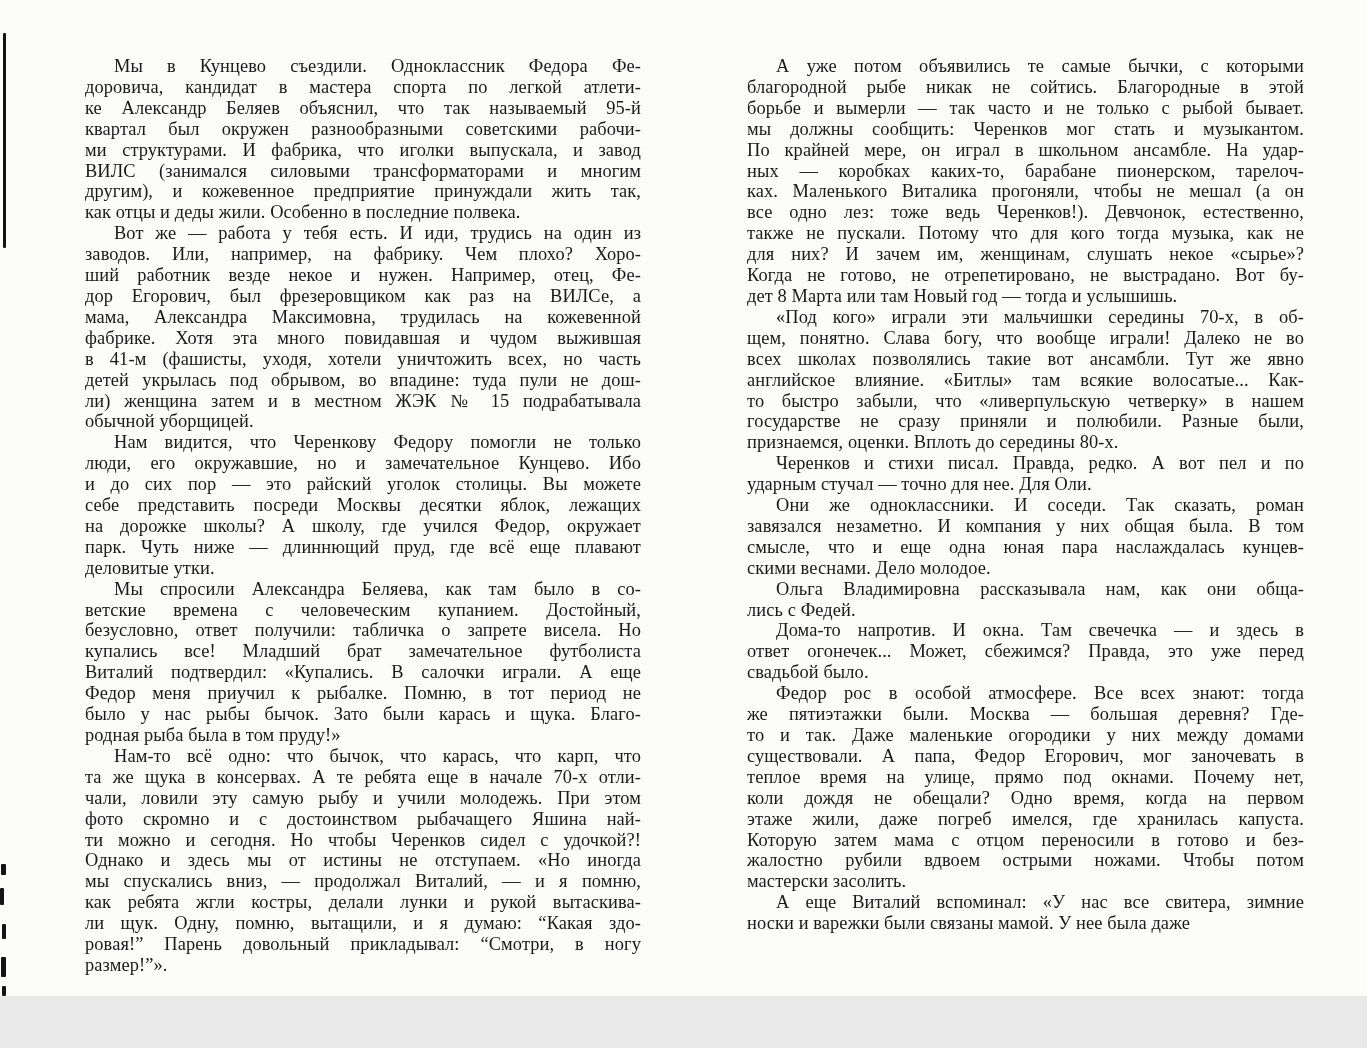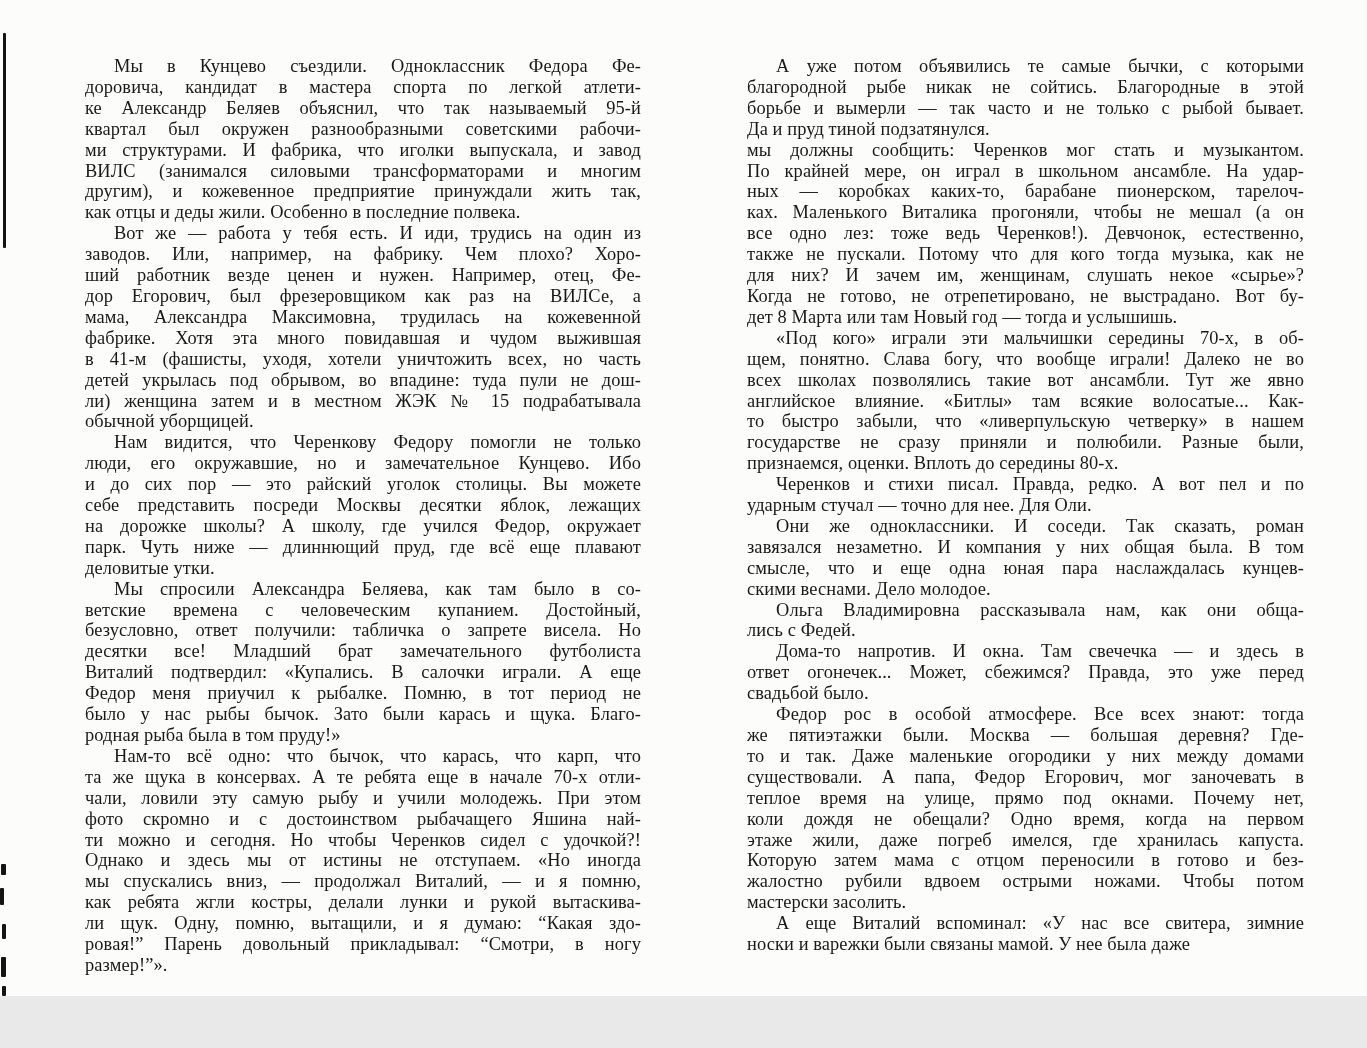--- a/index.html
+++ b/index.html
@@ -59,21 +59,21 @@
         <div class="line just">ке Александр Беляев объяснил, что так называемый 95-й</div>
         <div class="line just">квартал был окружен разнообразными советскими рабочи-</div>
         <div class="line just">ми структурами. И фабрика, что иголки выпускала, и завод</div>
         <div class="line just">ВИЛС (занимался силовыми трансформаторами и многим</div>
         <div class="line just">другим), и кожевенное предприятие принуждали жить так,</div>
         <div class="line">как отцы и деды жили. Особенно в последние полвека.</div>
       </div>
       <div class="para">
         <div class="line just first">Вот же — работа у тебя есть. И иди, трудись на один из</div>
         <div class="line just">заводов. Или, например, на фабрику. Чем плохо? Хоро-</div>
-        <div class="line just">ший работник везде ценен и нужен. Например, отец, Фе-</div>
+        <div class="line just">ший работник везде некое и нужен. Например, отец, Фе-</div>
         <div class="line just">дор Егорович, был фрезеровщиком как раз на ВИЛСе, а</div>
         <div class="line just">мама, Александра Максимовна, трудилась на кожевенной</div>
         <div class="line just">фабрике. Хотя эта много повидавшая и чудом выжившая</div>
         <div class="line just">в 41-м (фашисты, уходя, хотели уничтожить всех, но часть</div>
         <div class="line just">детей укрылась под обрывом, во впадине: туда пули не дош-</div>
         <div class="line just">ли) женщина затем и в местном ЖЭК № 15 подрабатывала</div>
         <div class="line">обычной уборщицей.</div>
       </div>
       <div class="para">
         <div class="line just first">Нам видится, что Черенкову Федору помогли не только</div>
@@ -81,21 +81,21 @@
         <div class="line just">и до сих пор — это райский уголок столицы. Вы можете</div>
         <div class="line just">себе представить посреди Москвы десятки яблок, лежащих</div>
         <div class="line just">на дорожке школы? А школу, где учился Федор, окружает</div>
         <div class="line just">парк. Чуть ниже — длиннющий пруд, где всё еще плавают</div>
         <div class="line">деловитые утки.</div>
       </div>
       <div class="para">
         <div class="line just first">Мы спросили Александра Беляева, как там было в со-</div>
         <div class="line just">ветские времена с человеческим купанием. Достойный,</div>
         <div class="line just">безусловно, ответ получили: табличка о запрете висела. Но</div>
-        <div class="line just">десятки все! Младший брат замечательного футболиста</div>
+        <div class="line just">купались все! Младший брат замечательное футболиста</div>
         <div class="line just">Виталий подтвердил: «Купались. В салочки играли. А еще</div>
         <div class="line just">Федор меня приучил к рыбалке. Помню, в тот период не</div>
         <div class="line just">было у нас рыбы бычок. Зато были карась и щука. Благо-</div>
         <div class="line">родная рыба была в том пруду!»</div>
       </div>
       <div class="para">
         <div class="line just first">Нам-то всё одно: что бычок, что карась, что карп, что</div>
         <div class="line just">та же щука в консервах. А те ребята еще в начале 70-х отли-</div>
         <div class="line just">чали, ловили эту самую рыбу и учили молодежь. При этом</div>
         <div class="line just">фото скромно и с достоинством рыбачащего Яшина най-</div>
@@ -107,21 +107,20 @@
         <div class="line just">ровая!” Парень довольный прикладывал: “Смотри, в ногу</div>
         <div class="line">размер!”».</div>
       </div>
     </div>
 
   <div class="text-column col-right">
       <div class="para">
         <div class="line just first">А уже потом объявились те самые бычки, с которыми</div>
         <div class="line just">благородной рыбе никак не сойтись. Благородные в этой</div>
         <div class="line just">борьбе и вымерли — так часто и не только с рыбой бывает.</div>
-        <div class="line">Да и пруд тиной подзатянулся.</div>
       </div>
       <div class="para">
         <div class="line just">мы должны сообщить: Черенков мог стать и музыкантом.</div>
         <div class="line just">По крайней мере, он играл в школьном ансамбле. На удар-</div>
         <div class="line just">ных — коробках каких-то, барабане пионерском, тарелоч-</div>
         <div class="line just">ках. Маленького Виталика прогоняли, чтобы не мешал (а он</div>
         <div class="line just">все одно лез: тоже ведь Черенков!). Девчонок, естественно,</div>
         <div class="line just">также не пускали. Потому что для кого тогда музыка, как не</div>
         <div class="line just">для них? И зачем им, женщинам, слушать некое «сырье»?</div>
         <div class="line just">Когда не готово, не отрепетировано, не выстрадано. Вот бу-</div>

